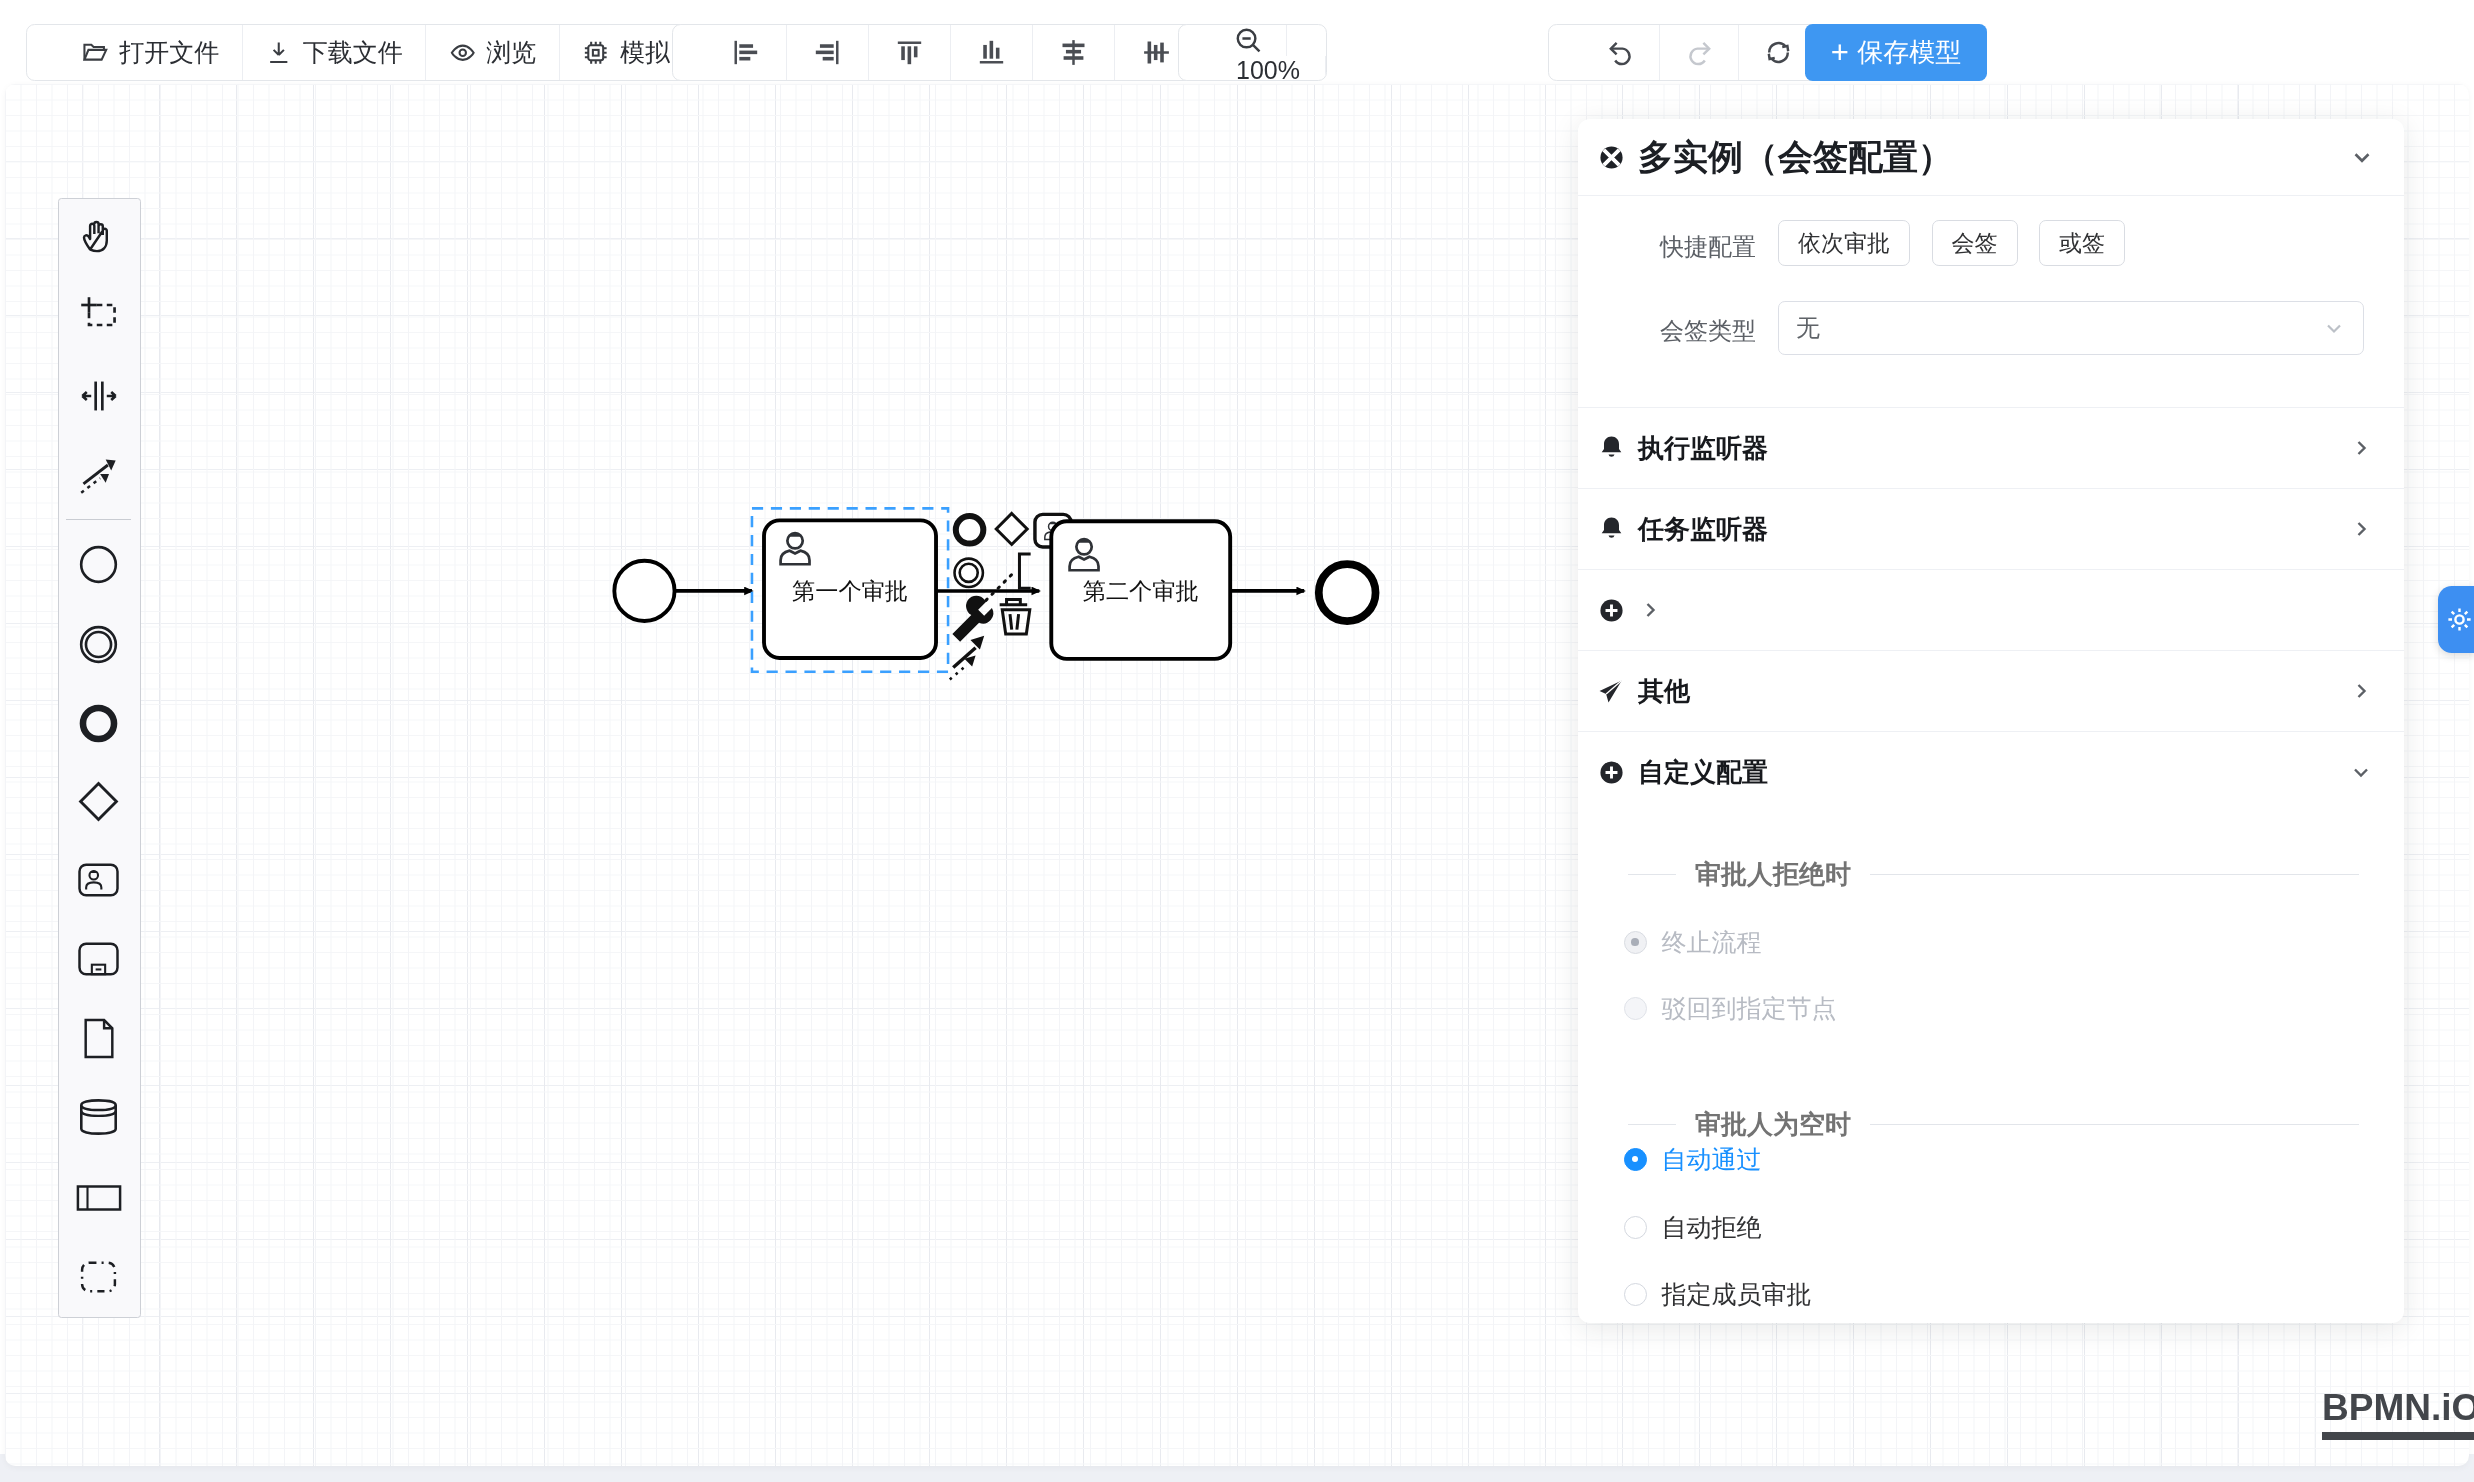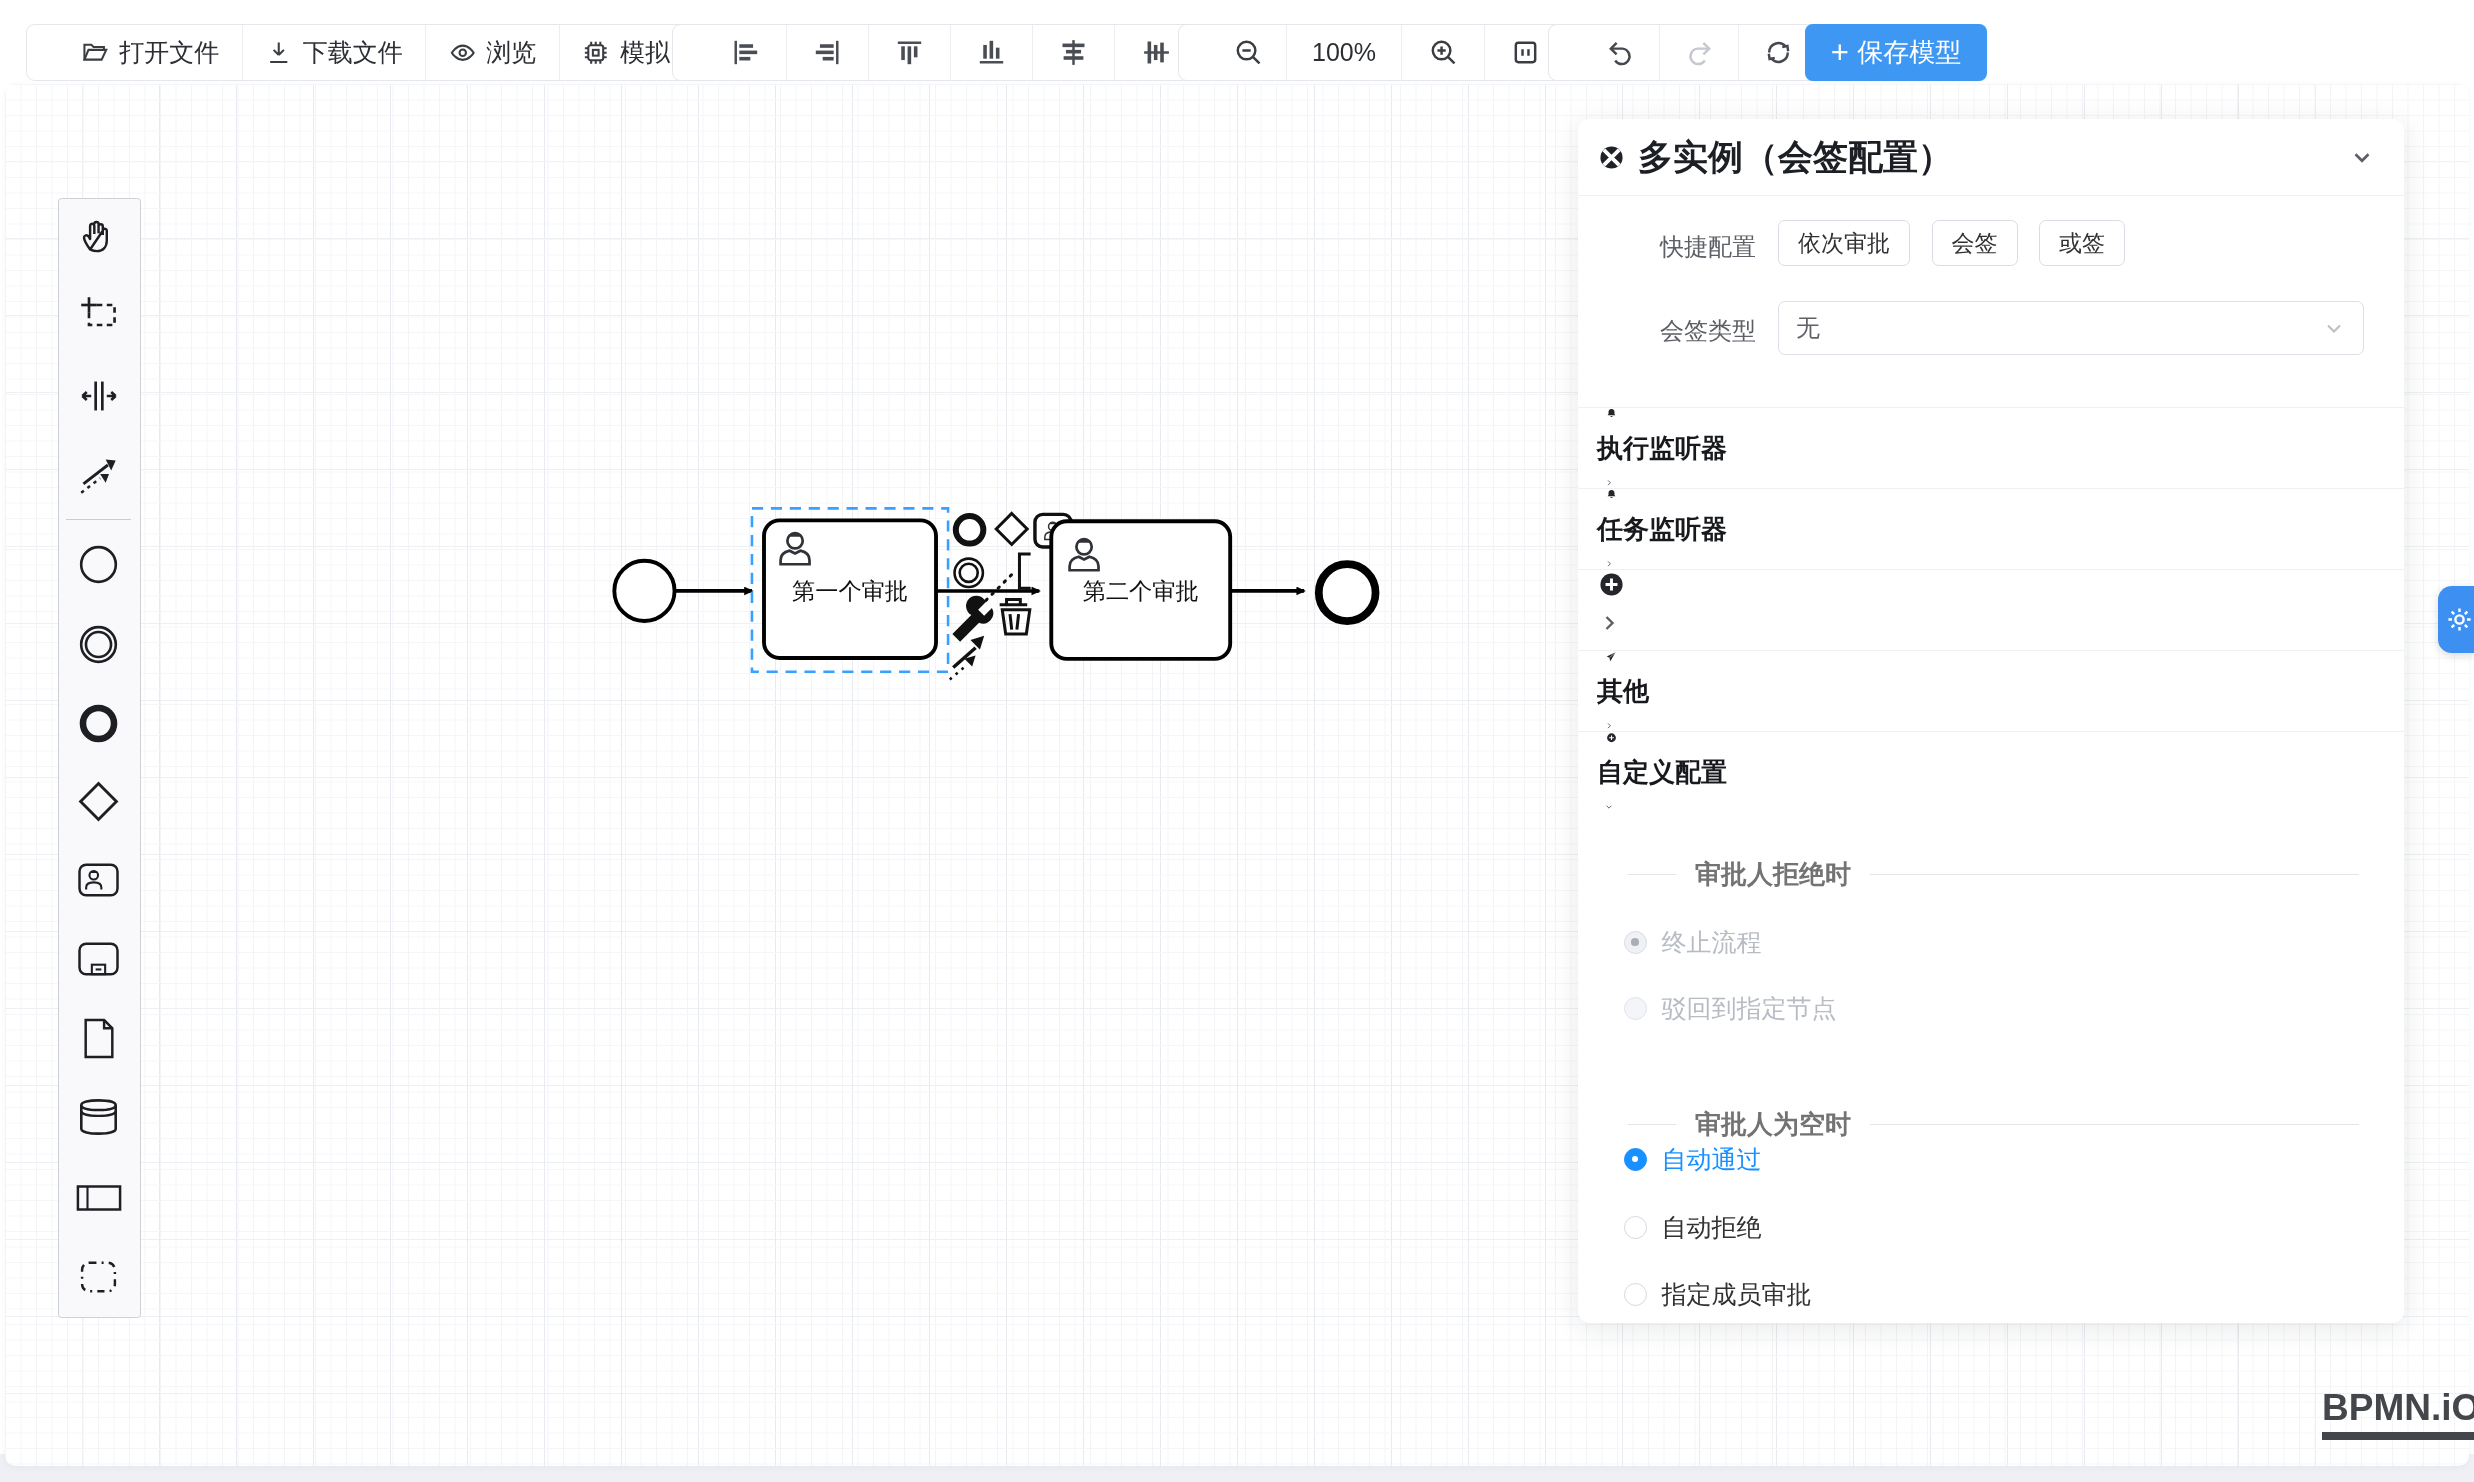--- a/index.html
+++ b/index.html
@@ -49,21 +49,21 @@
   .form-label { position:absolute; left:0; width:178px; text-align:right;
     font-size:24px; color:#5c6066; }
   .quick-btn { height:46px; border:1.7px solid #d9dce2; border-radius:6.9px; background:#fff;
     font-size:23px; color:#303133; padding:0 19px; display:flex; align-items:center; cursor:pointer; }
   #quick-row { position:absolute; left:200px; top:101px; display:flex; gap:21.5px; }
   #select-box { position:absolute; left:200px; top:182px; width:586px; height:54px;
     border:1.7px solid #dcdfe6; border-radius:6.9px; background:#fff; display:flex;
     align-items:center; padding:0 17px; cursor:pointer; }
   #select-value { flex:1; font-size:24px; color:#5f6368; }
   .section-row { position:absolute; left:0; width:100%; height:81px; border-top:1.7px solid #eef0f4;
-    display:flex; align-items:flex-start; padding:0 31px 0 19px; gap:12px; cursor:pointer;flex-direction:column; }
+    display:flex; align-items:center; padding:0 31px 0 19px; gap:12px; cursor:pointer; }
   .section-label { flex:1; font-size:26px; font-weight:600; color:#17191d; }
   .group-title { position:absolute; left:50px; right:45px; display:flex; align-items:center; }
   .gt-line-s { width:48px; height:0; border-top:1.7px solid #e2e5ea; }
   .gt-line-l { flex:1; height:0; border-top:1.7px solid #e2e5ea; }
   .gt-text { font-size:26px; font-weight:700; color:#737373; margin:0 19px; }
   .radio-row { position:absolute; left:46px; display:flex; align-items:center; gap:14.6px; cursor:pointer; }
   .radio { width:23px; height:23px; border-radius:50%; border:1.7px solid #d4d8df; background:#fff;
     position:relative; flex:none; }
   .radio.dis { background:#f4f5f8; border-color:#e0e3e9; }
   .radio.dis-checked { background:#f0f1f4; border-color:#d9dce2; }
@@ -230,21 +230,21 @@
   <div class="tb-ic" style="width:82px">
     <svg width="33" height="33" viewBox="0 0 24 24" fill="#4a4d53">
       <rect x="3" y="11.1" width="18" height="1.8"></rect>
         <rect x="5.5" y="4" width="2.6" height="16"></rect>
       <rect x="10.1" y="6.5" width="2.6" height="11"></rect>
         <rect x="14.7" y="4.8" width="2.6" height="14.4"></rect>
     </svg>
   </div>
 </div>
 
-<div class="abs tb-group" style="left:1178px;">
+<div class="abs tb-group" style="left:1178px;flex-direction:column;">
   <div class="tb-ic" style="width:76px">
     <svg width="31" height="31" viewBox="0 0 24 24" fill="none" stroke="#3a3d42" stroke-width="1.9">
       <circle cx="10.5" cy="10.5" r="6.8"></circle>
         <line x1="15.4" y1="15.4" x2="20.5" y2="20.5"></line>
       <line x1="7.3" y1="10.5" x2="13.7" y2="10.5"></line>
     </svg>
   </div>
   <div class="tb-ic" style="width:115px">
     <span id="zoom-level">100%</span>
   </div>

